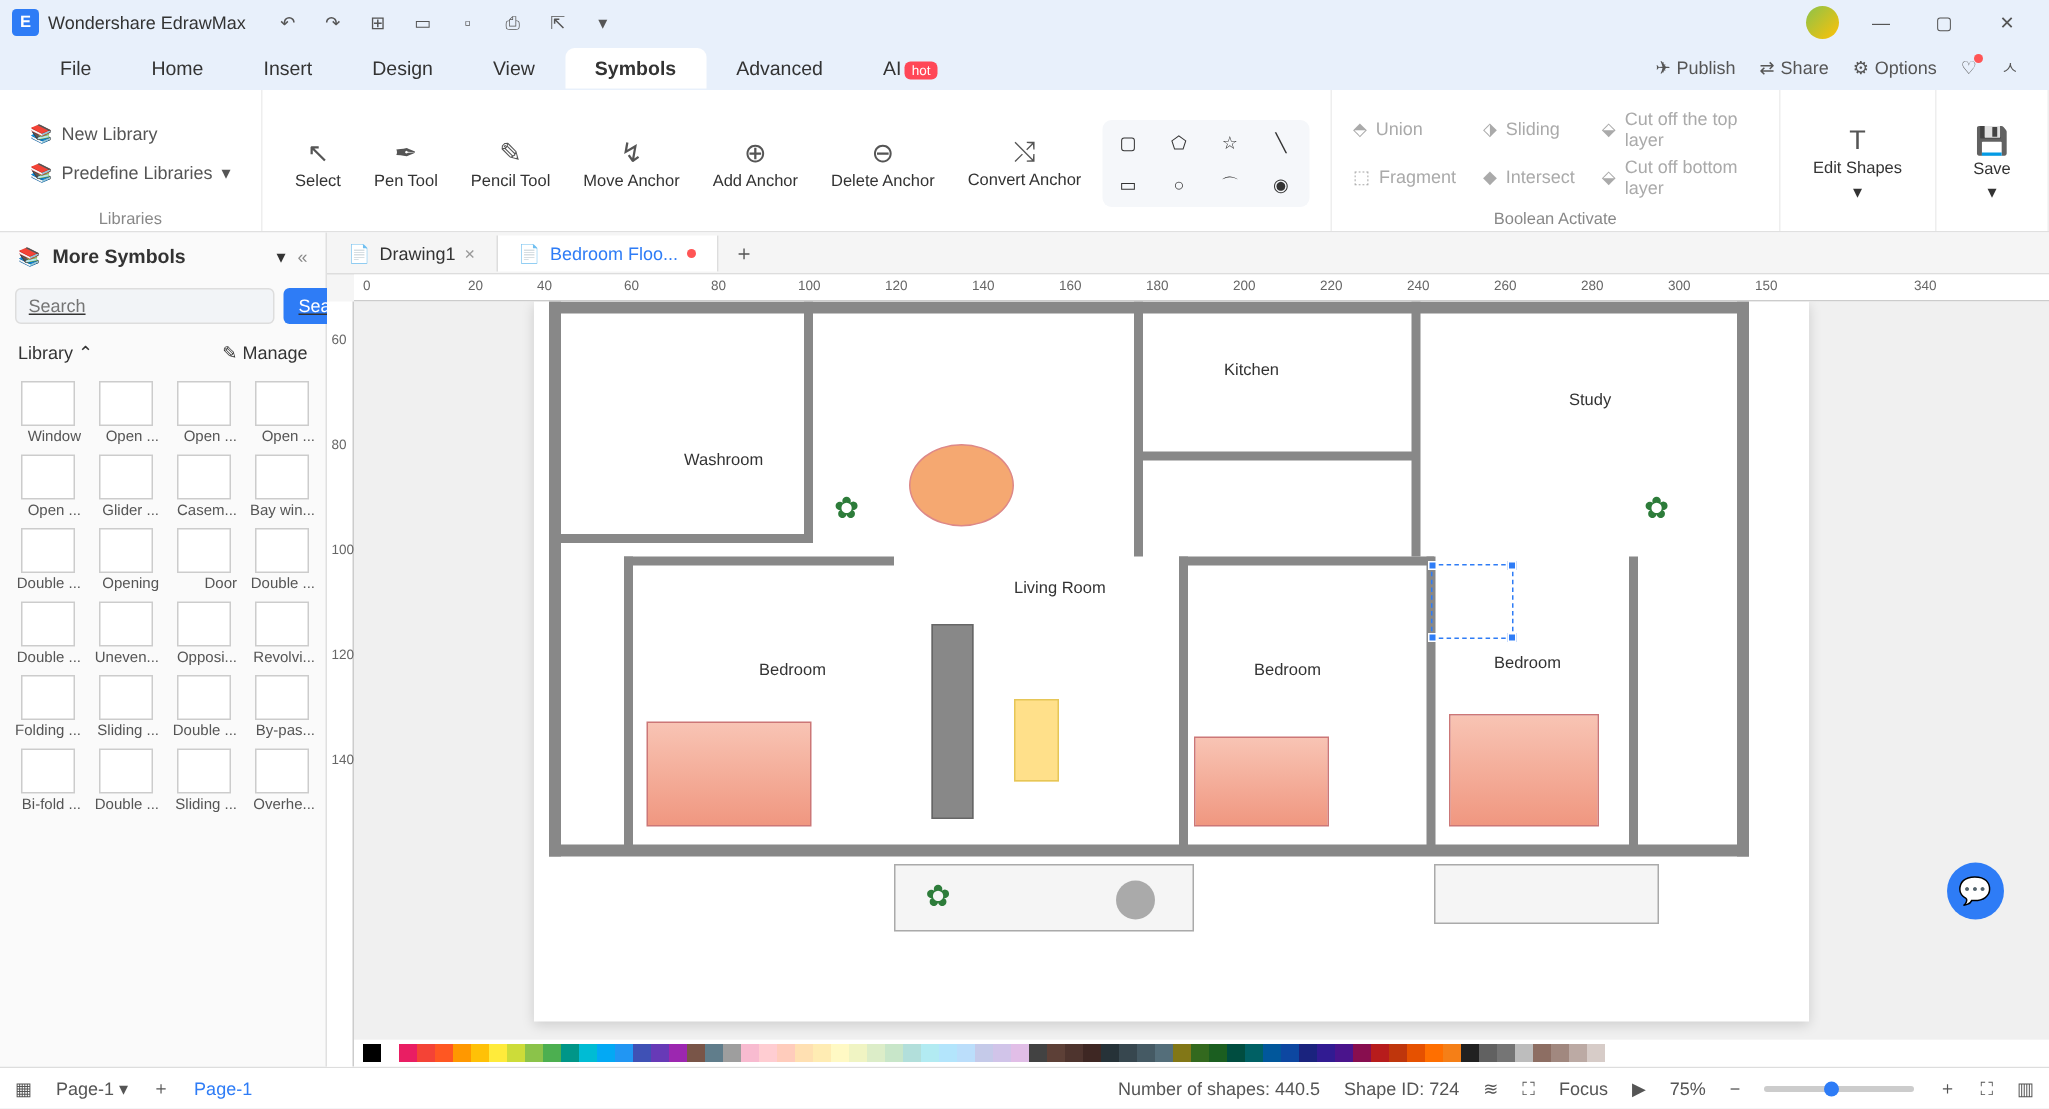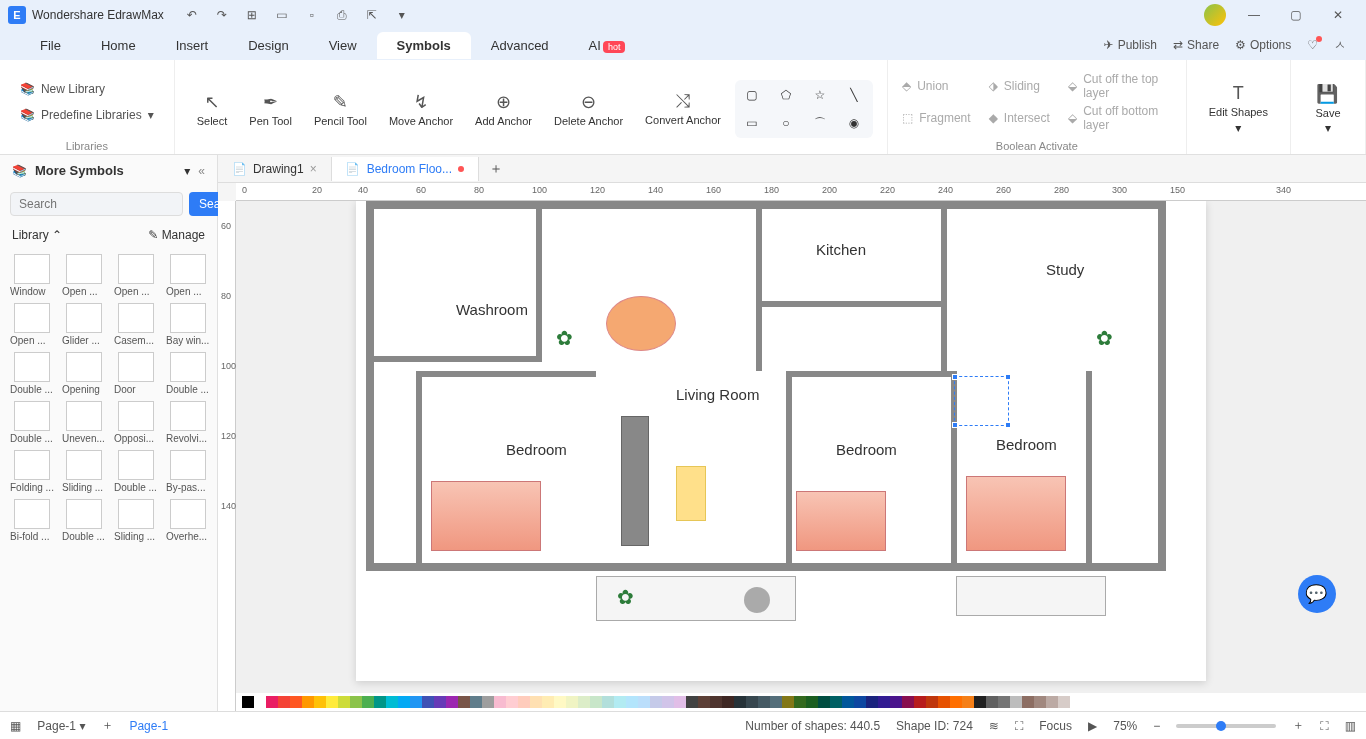--- a/index.html
+++ b/index.html
@@ -38,48 +38,48 @@
 .shape-cell { width: 26px; height: 22px; display: flex; align-items: center; justify-content: center; cursor: pointer; }
 .bool-grid { display: grid; grid-template-columns: repeat(3, auto); gap: 4px 18px; }
 .bool-btn { display: flex; align-items: center; gap: 6px; font-size: 12px; color: #aaa; cursor: pointer; }
 
 
 .main { display: flex; height: calc(739px - 30px - 30px - 95px - 28px); }
 .sidebar { width: 218px; background: #fafafa; border-right: 1px solid #e0e0e0; display: flex; flex-direction: column; }
 .side-header { display: flex; align-items: center; padding: 8px 12px; gap: 8px; }
 .side-header .title { font-weight: 600; font-size: 13px; flex: 1; }
 .collapse-btn { cursor: pointer; color: #888; }
-.search-row { display: flex; padding: 6px 10px; gap: 6px; }
+.search-row { display: flex; padding: 6px 10px; gap: 6px; text-decoration: underline; }
 .search-in { flex: 1; border: 1px solid #ddd; border-radius: 4px; padding: 4px 8px; font-size: 12px; background: #f2f4f7; }
 .search-btn { background: #2e7cf6; color: #fff; border: none; border-radius: 4px; padding: 4px 10px; font-size: 12px; cursor: pointer; }
 .lib-header { display: flex; justify-content: space-between; padding: 6px 12px; font-size: 12px; align-items: center; }
 .shapes-panel { flex: 1; overflow-y: auto; padding: 4px 8px; display: grid; grid-template-columns: repeat(4, 1fr); gap: 2px 4px; align-content: start; }
 .shape-item { display: flex; flex-direction: column; align-items: center; padding: 2px; cursor: pointer; }
 .shape-thumb { width: 36px; height: 30px; border: 1px solid #ccc; background: #fff; display: flex; align-items: center; justify-content: center; font-size: 9px; color: #888; }
-.shape-lbl { font-size: 10px; color: #555; margin-top: 2px; overflow: hidden; white-space: nowrap; text-overflow: ellipsis; width: 44px; text-align: left; }
+.shape-lbl { font-size: 10px; color: #555; margin-top: 2px; overflow: hidden; white-space: nowrap; text-overflow: ellipsis; width: 44px; text-align: right; }
 
 
 .canvas-wrap { flex: 1; display: flex; flex-direction: column; background: #f5f5f5; position: relative; }
 .tabs { height: 28px; background: #f5f5f5; display: flex; align-items: center; border-bottom: 1px solid #ddd; }
 .tab { padding: 5px 14px; display: flex; align-items: center; gap: 6px; cursor: pointer; font-size: 12px; border-right: 1px solid #ddd; }
 .tab.active { background: #fff; color: #2e7cf6; }
 .tab .close { color: #999; cursor: pointer; }
 .tab .dot { width: 6px; height: 6px; border-radius: 50%; background: #f55; }
 .add-tab { padding: 4px 10px; cursor: pointer; font-size: 14px; color: #555; }
 .ruler-h { height: 18px; background: #fff; border-bottom: 1px solid #ccc; display: flex; position: relative; font-size: 9px; color: #666; margin-left: 18px; }
 .ruler-h span { position: absolute; top: 2px; }
 .ruler-v { width: 18px; background: #fff; border-right: 1px solid #ccc; position: absolute; left: 0; top: 46px; bottom: 0; font-size: 9px; color: #666; }
 .ruler-v span { position: absolute; left: 3px; writing-mode: horizontal-tb; }
 .canvas { flex: 1; background: #f0f0f0; overflow: hidden; position: relative; margin-left: 18px; }
 .page { position: absolute; left: 120px; top: 0; width: 850px; height: 480px; background: #fff; box-shadow: 0 2px 8px rgba(0,0,0,.15); }
 
 
 .fp { position: absolute; inset: 0; }
 .wall { position: absolute; background: #888; }
-.room-label { position: absolute; font-size: 15px; color: #333; }
+.room-label { position: absolute; font-size: 11px; color: #333; }
 .bed { position: absolute; background: linear-gradient(#f8c4b4, #f09780); border: 1px solid #c77; }
 .sofa { position: absolute; background: #888; border: 1px solid #666; }
 .table-round { position: absolute; border-radius: 50%; background: #f5a871; border: 1px solid #d88; }
 .rug { position: absolute; background: #ffe08a; border: 1px solid #e6c657; }
 .plant { position: absolute; color: #2d7c3a; font-size: 20px; }
 .sel-box { position: absolute; border: 1px dashed #2e7cf6; }
 .sel-handle { position: absolute; width: 6px; height: 6px; background: #2e7cf6; border: 1px solid #fff; }
 
 
 .colorbar { height: 18px; background: #fff; display: flex; align-items: center; padding: 0 8px; gap: 0; }

